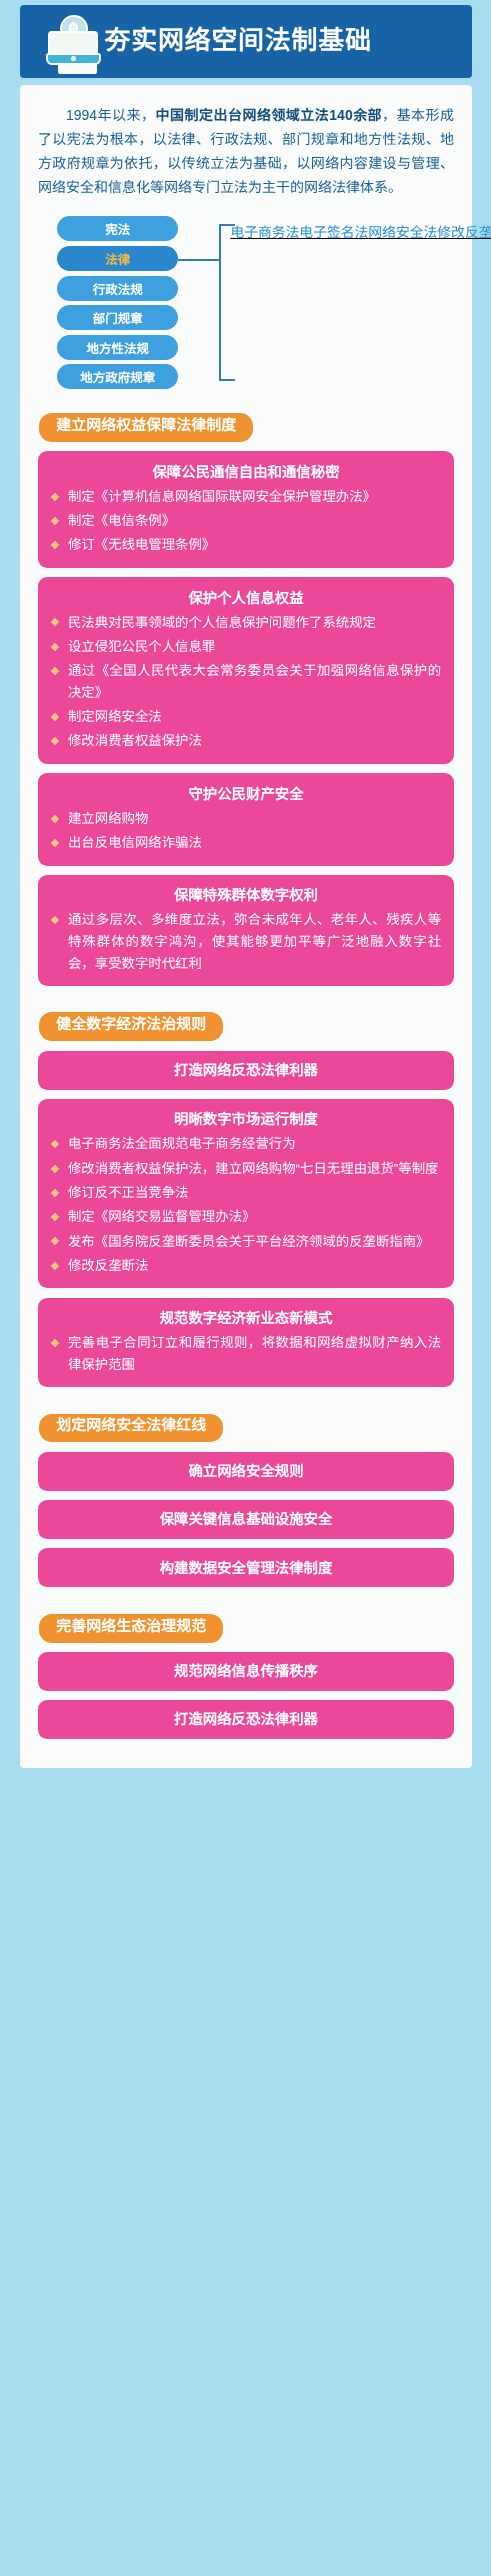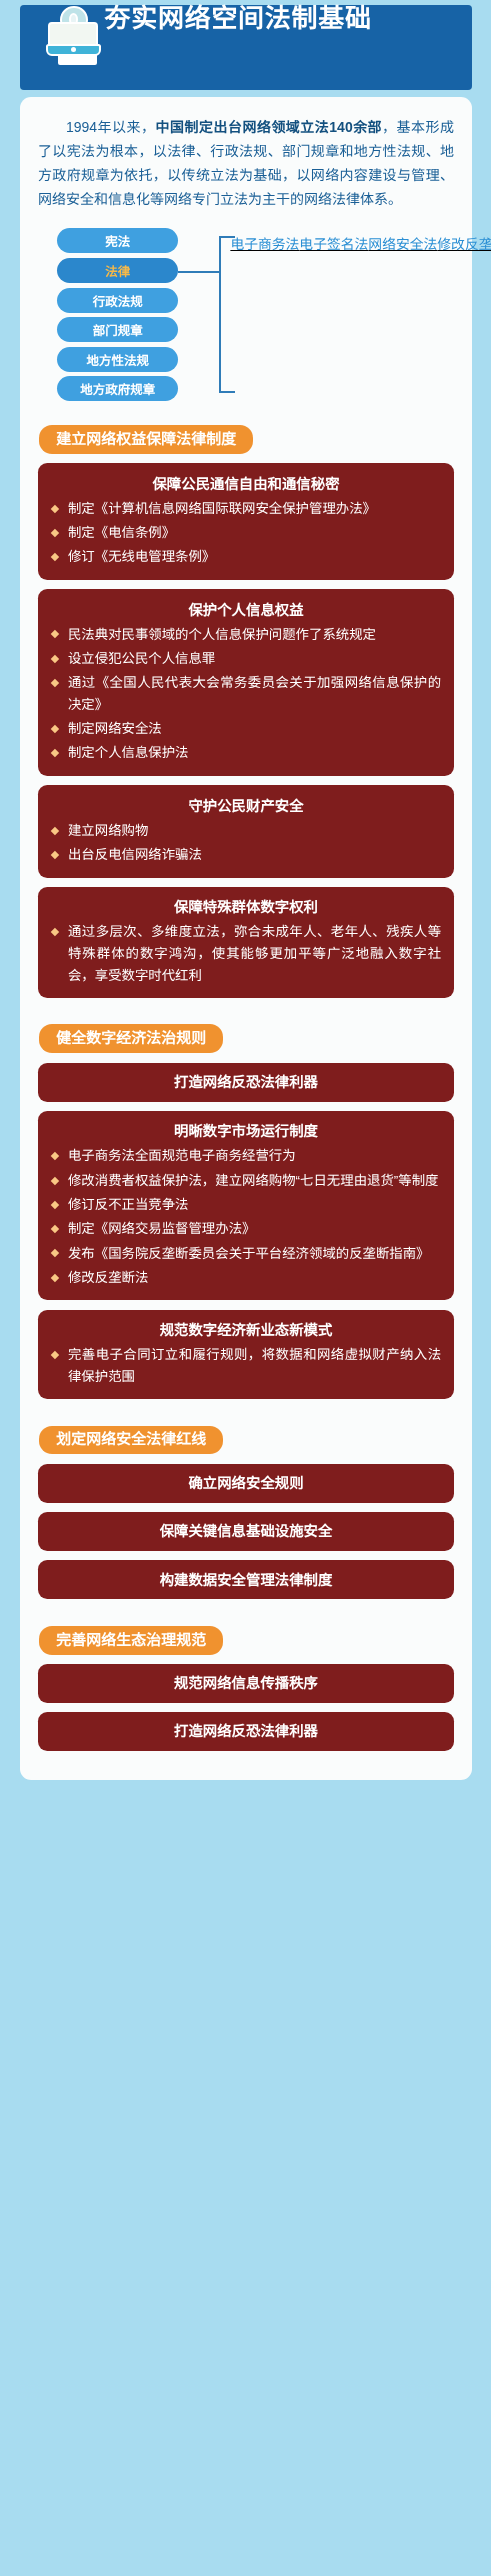--- a/index.html
+++ b/index.html
@@ -16,25 +16,26 @@
     background:#a8dcf0;
     box-sizing:border-box;
     padding:0 0 26px 0;
   }
 
   
   .header{
     margin:5.2px 19.7px 0 19.7px;
     background:#1763a6;
     border-radius:3.9px;
-    height:85px;
-    display:flex;
-    align-items:flex-start;
+    height:73px;
+    display:flex;
+    align-items:center;
     padding-left:26px;
     box-sizing:border-box;
+    font-family:Liberation Mono, monospace;
   }
   .header-icon{
     width:55px;height:55px;
     flex:0 0 55px;
     position:relative;
     margin-right:3.9px;
   }
   .hi-laptop{
     position:absolute;left:2.6px;top:17px;width:50px;height:33px;
     background:#f2f7f2;border:2.6px solid #ffffff;border-radius:3.9px 3.9px 6.6px 6.6px;
@@ -67,21 +68,21 @@
     font-weight:bold;
     letter-spacing:0.7px;
     line-height:1;
     white-space:nowrap;
   }
 
   
   .panel{
     margin:6.6px 19.7px 0 19.7px;
     background:#fafcfc;
-    border-radius:11px;
+    border-radius:4px;
     padding:18.4px 15.7px 19.7px 15.7px;
     box-sizing:border-box;
   }
 
   .intro{
     color:#1a5f96;
     font-size:14px;
     line-height:1.72;
     text-align:justify;
     text-indent:2em;
@@ -166,25 +167,26 @@
   .sec-head{
     display:inline-block;
     background:#f0922f;
     color:#ffffff;
     font-size:15px;
     font-weight:bold;
     border-radius:13px;
     padding:5.9px 17px 6.6px 17px;
     margin:17px 0 9.2px 3.9px;
     line-height:1.1;
+    font-family:Liberation Mono, monospace;
   }
 
   
   .card{
-    background:#7f1d1d;
+    background:#ec4899;
     border-radius:9.2px;
     padding:10.5px 13px 11.8px 13px;
     margin:0 2.6px 9.2px 2.6px;
     box-sizing:border-box;
   }
   .card.simple{
     padding:9.2px 13px 9.8px 13px;
     text-align:center;
   }
   .card-title{
@@ -275,21 +277,21 @@
               <li>制定《电信条例》</li>
               <li>修订《无线电管理条例》</li>
             </ul>
           </div><div class="card">
             <div class="card-title">保护个人信息权益</div>
             <ul class="bullets">
               <li>民法典对民事领域的个人信息保护问题作了系统规定</li>
               <li>设立侵犯公民个人信息罪</li>
               <li>通过《全国人民代表大会常务委员会关于加强网络信息保护的决定》</li>
               <li>制定网络安全法</li>
-              <li>制定个人信息保护法</li>
+              <li>修改消费者权益保护法</li>
             </ul>
           </div><div class="card">
             <div class="card-title">守护公民财产安全</div>
             <ul class="bullets">
               <li>建立网络购物</li>
               <li>出台反电信网络诈骗法</li>
             </ul>
           </div><div class="card">
             <div class="card-title">保障特殊群体数字权利</div>
             <ul class="bullets">

